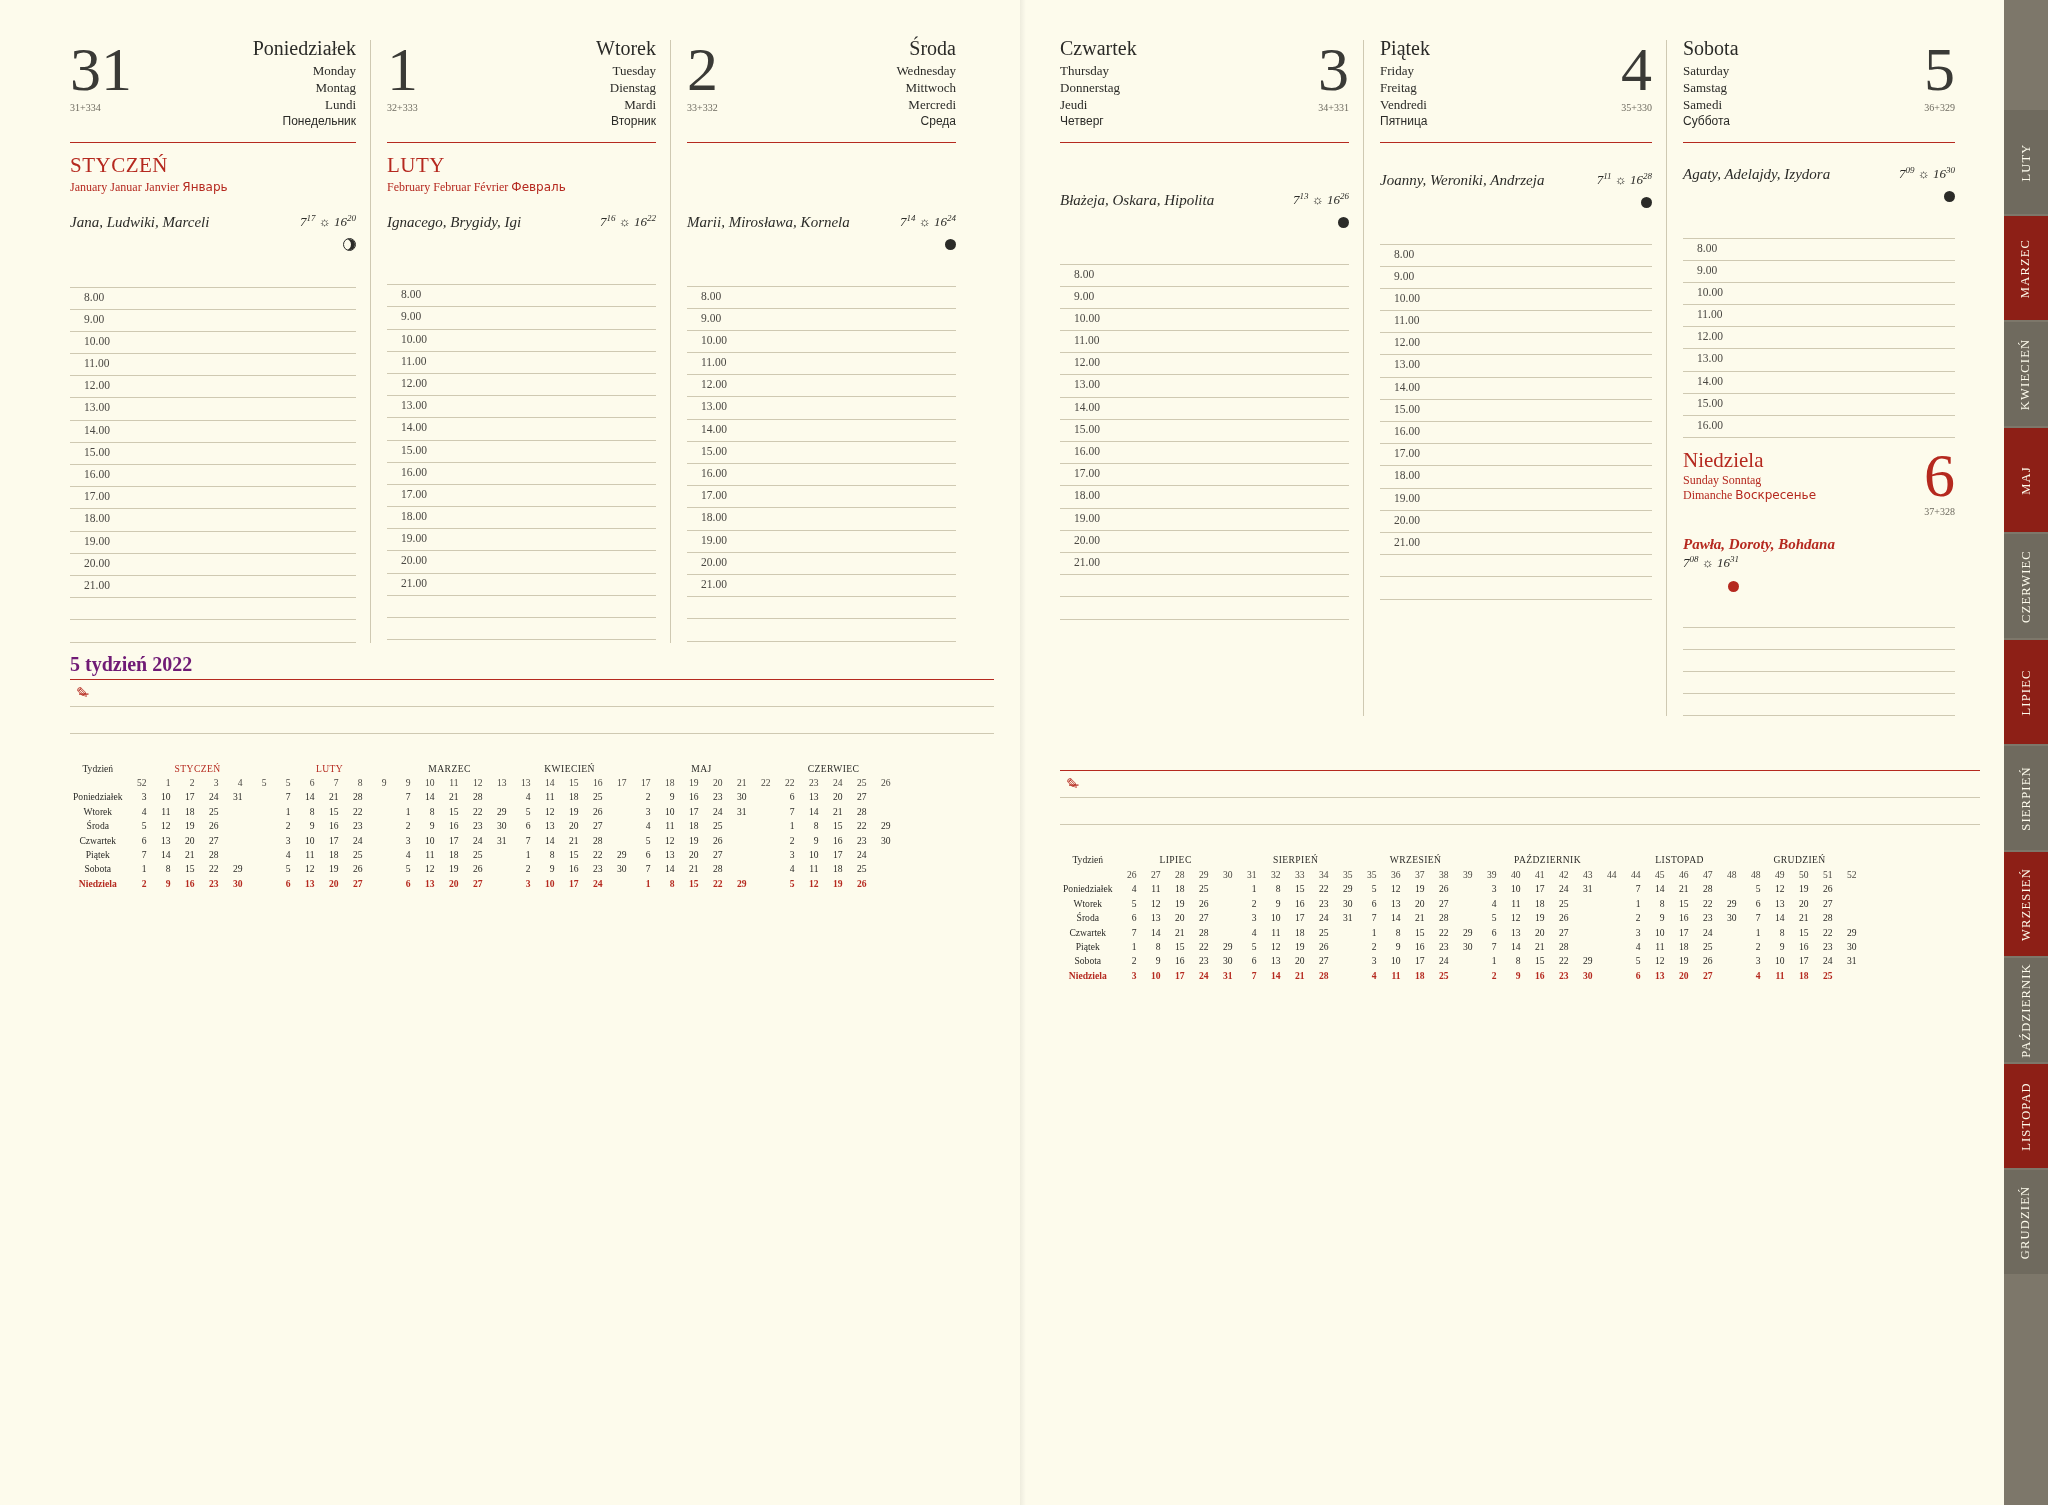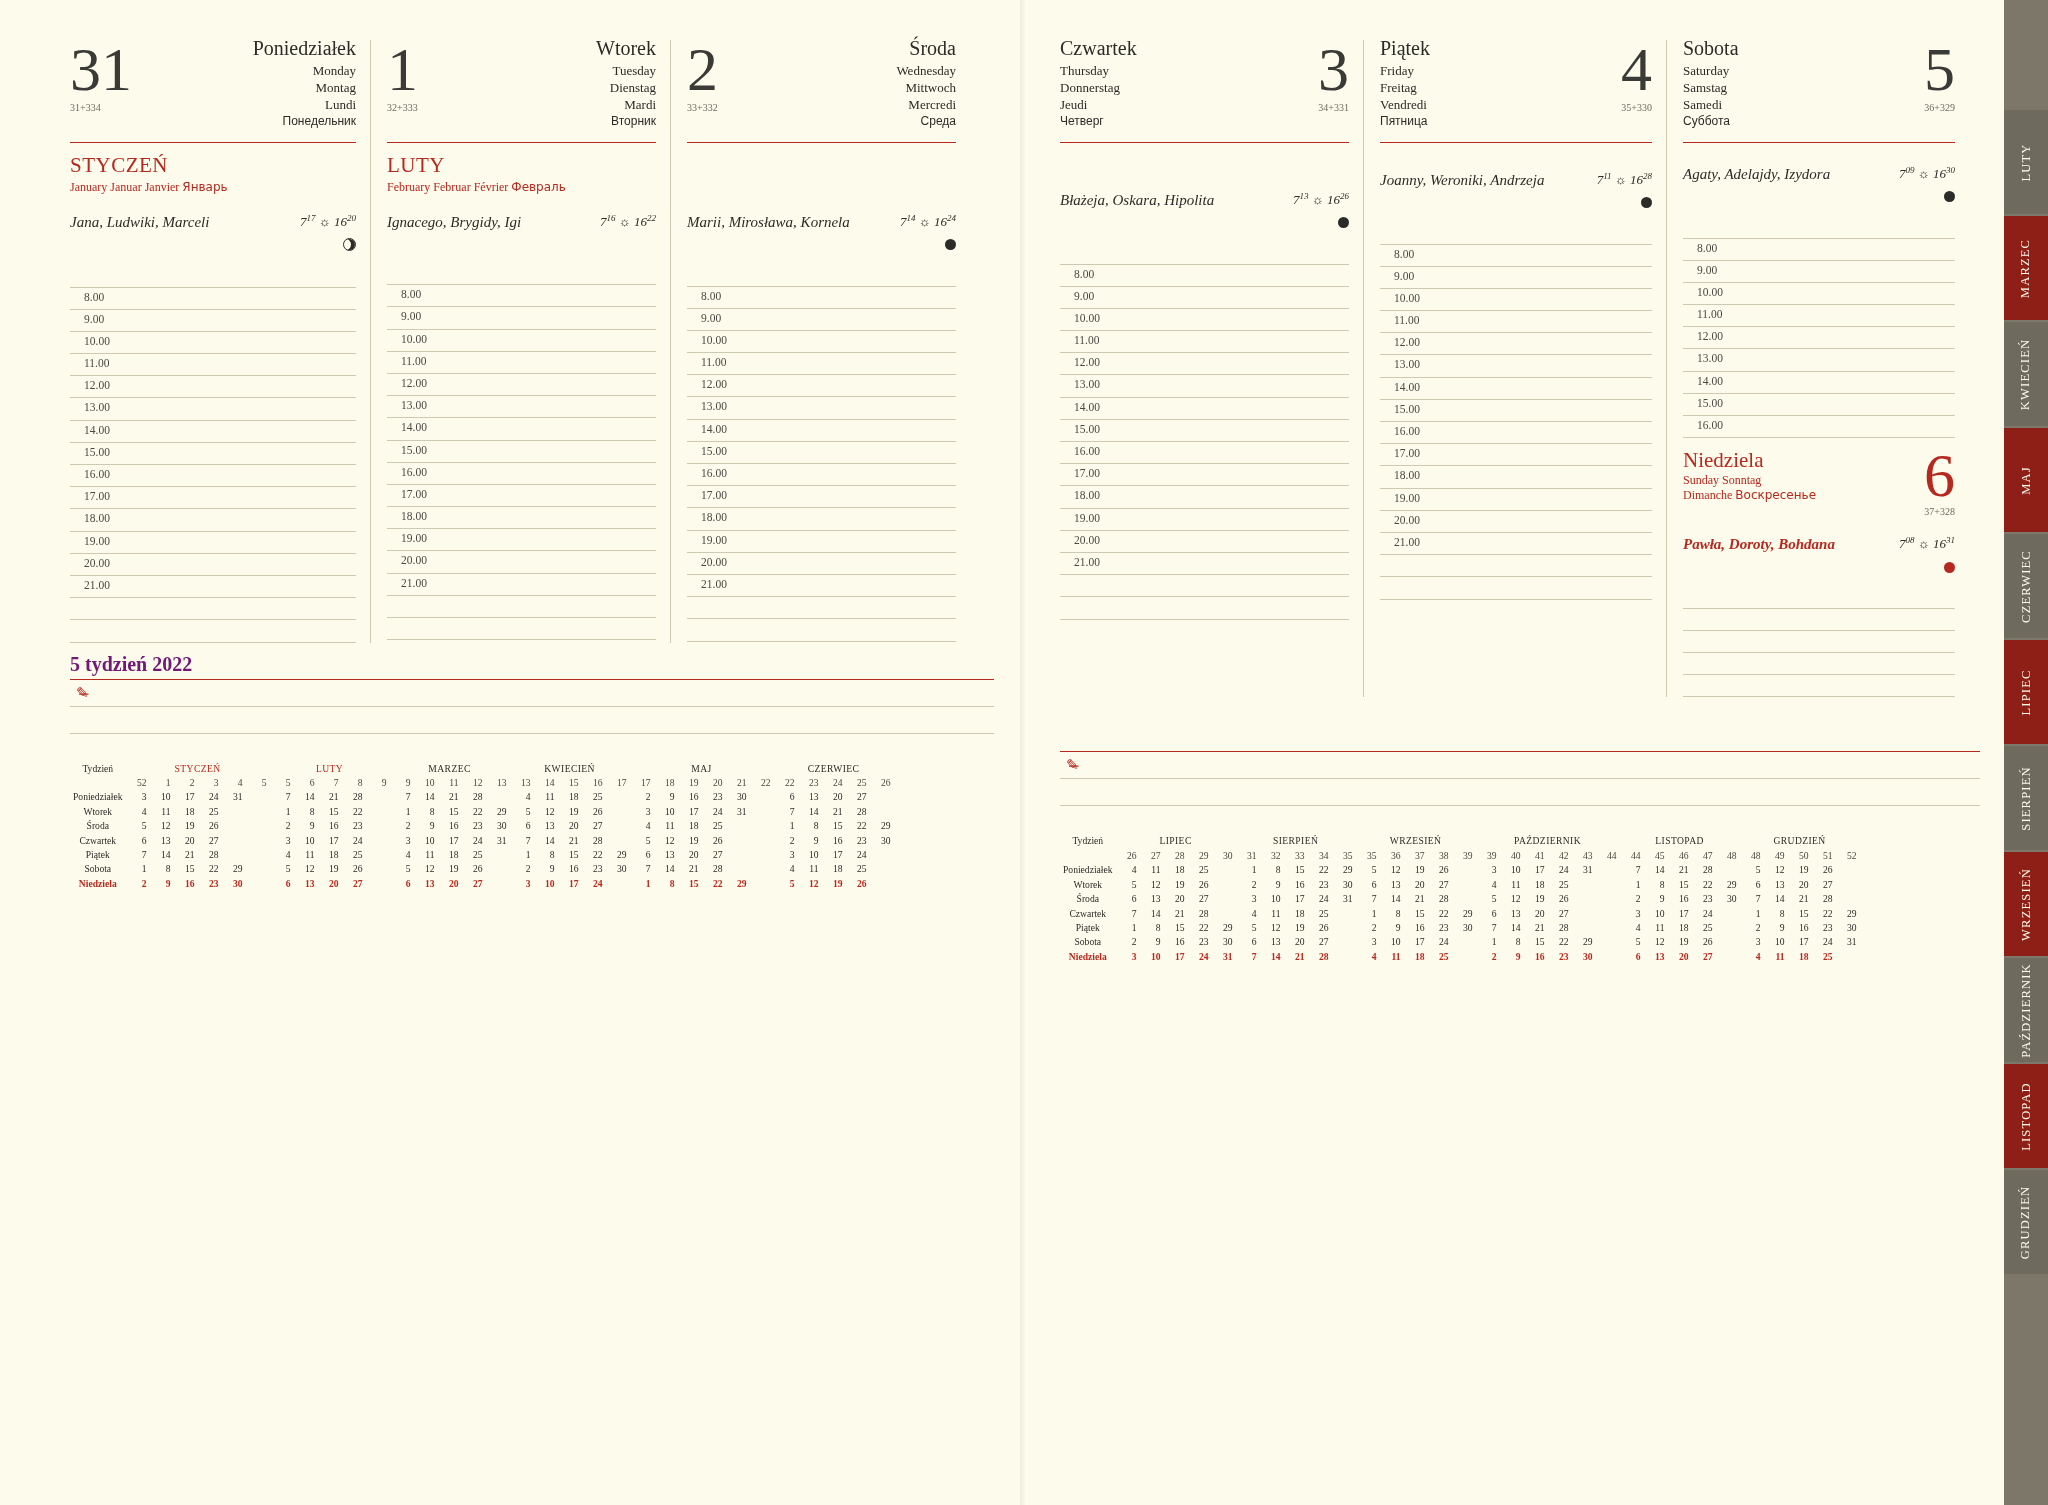--- a/index.html
+++ b/index.html
@@ -885,21 +885,21 @@
               <div class="sub">
                 <span>Dimanche</span>
                 <span class="ru">Воскресенье</span>
               </div>
             </div>
             <div style="text-align:right;">
               <div class="bignum">6</div>
               <div class="daynum-sub">37+328</div>
             </div>
           </div>
-          <div class="namesrow" style="margin-top:18px;">
+          <div class="namesrow" style="margin-top:18px;flex-direction:column;">
             <div class="names" style="color:#b5291f;font-weight:700;">Pawła, Doroty, Bohdana</div>
             <div class="suninfo">
               <span>7</span><sup>08</sup>
               <span> ☼ </span>
               <span>16</span><sup>31</sup>
               <span class="moon"><i class="glyph full" style="background:#b5291f;"></i></span>
             </div>
           </div>
           <div class="hours">
             <div class="blank"></div>

